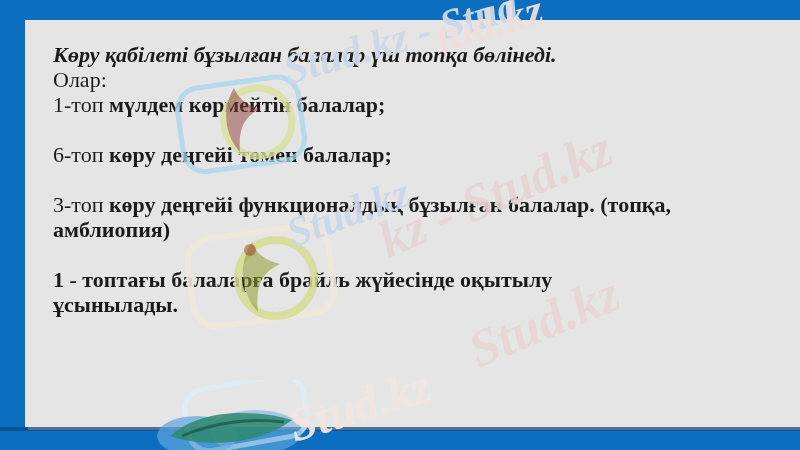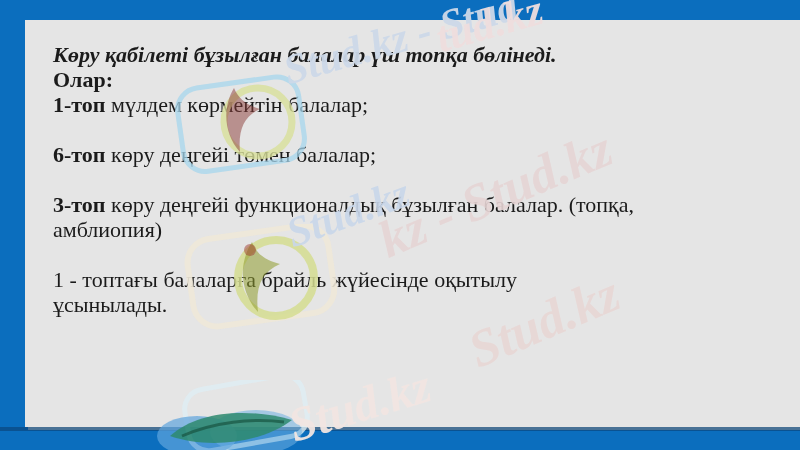--- a/index.html
+++ b/index.html
@@ -18,22 +18,22 @@
     background:#e5e5e5;
     box-shadow:3px 3px 0 rgba(125,140,155,.55);
   }
   .text-block{
     position:absolute;left:28px;top:22px;right:26px;
     color:#1b1b1b;font-size:22px;line-height:25px;
   }
   .line{white-space:nowrap;height:25px;}
   .line.blank{height:25px;}
   .run-bold-italic{font-weight:bold;font-style:italic;}
-  .run-bold{font-weight:bold;}
-  .run-regular{font-weight:normal;text-align:right;}
+  .run-bold{font-weight:normal;}
+  .run-regular{font-weight:bold;text-align:right;}
   
   .wm-layer{position:absolute;left:0;top:0;width:800px;height:450px;pointer-events:none;}
   .wm{
     position:absolute;font-family:"Liberation Serif", serif;
     font-weight:bold;font-style:italic;transform-origin:left top;white-space:nowrap;
   }
   .wm1 {left:278px;top:48px;  font-size:42px;color:#cdd9e9;opacity:.95;transform:rotate(-16deg);}
   .wm1b{left:430px;top:14px;  font-size:44px;color:#efdede;opacity:.95;transform:rotate(-16deg);}
   .wm2a{left:280px;top:212px; font-size:42px;color:#c9d7ea;opacity:.9; transform:rotate(-20deg);}
   .wm3 {left:370px;top:215px; font-size:52px;color:#e6d5d5;opacity:.9; transform:rotate(-23deg);}

